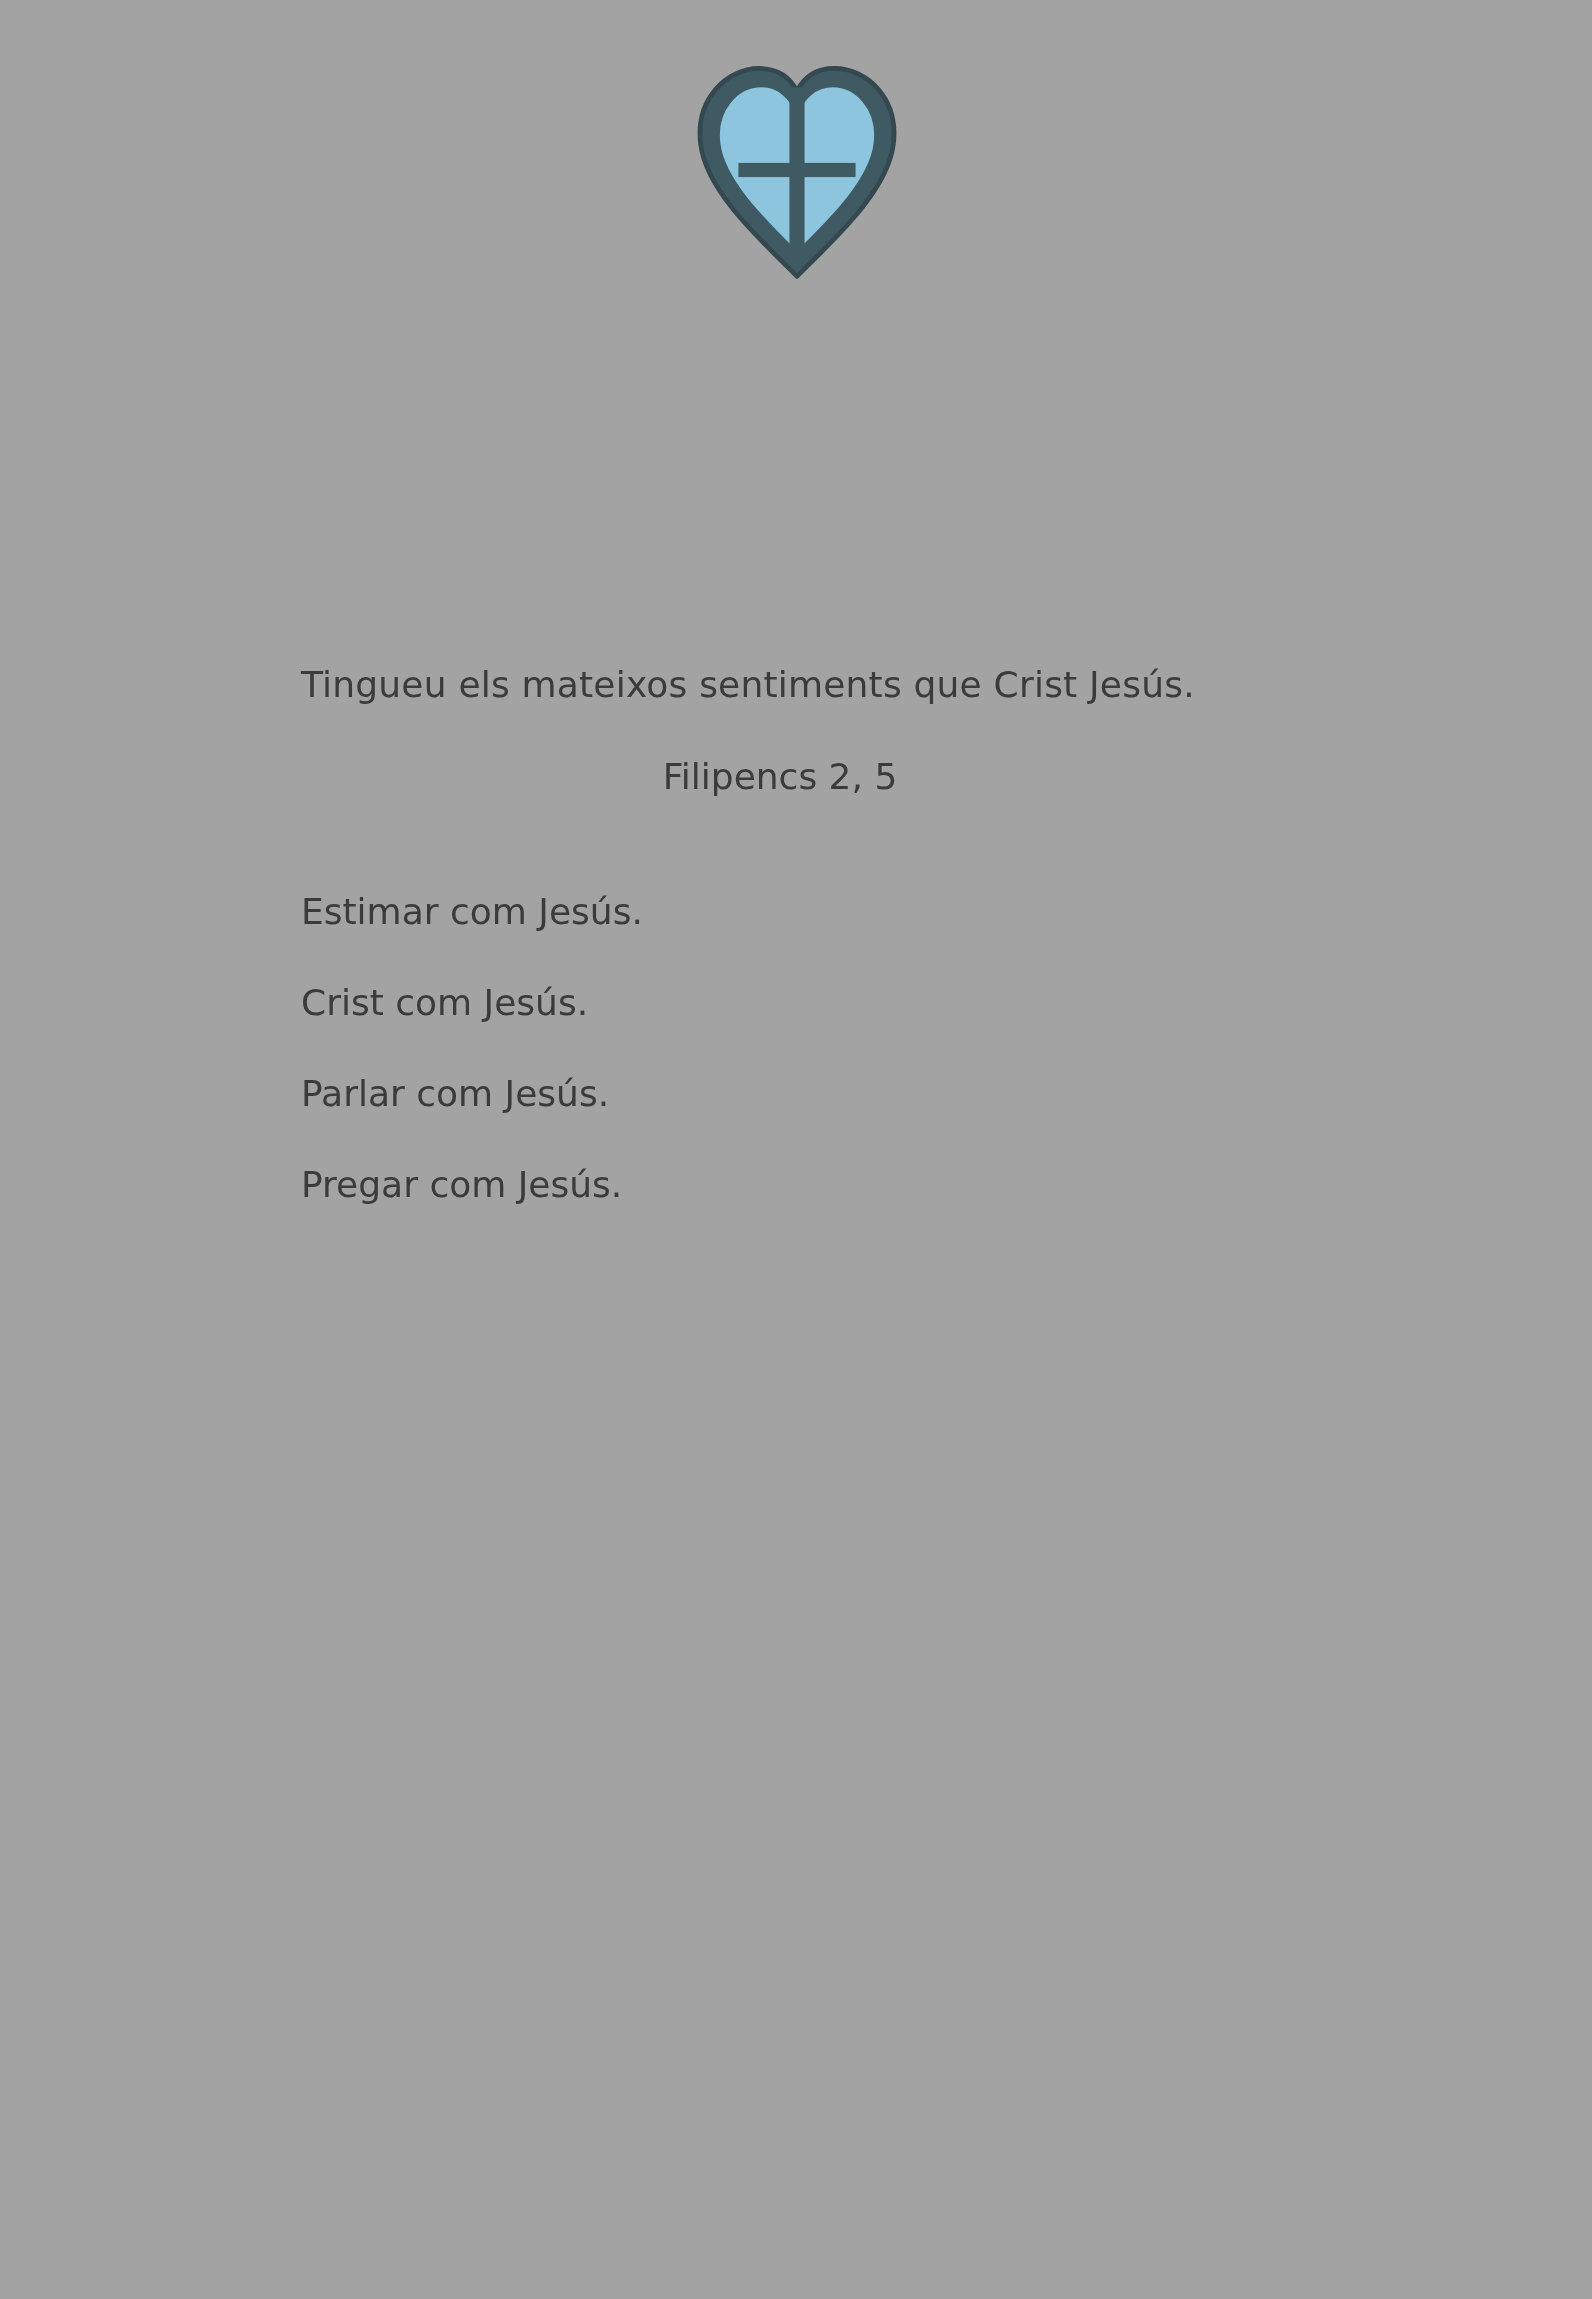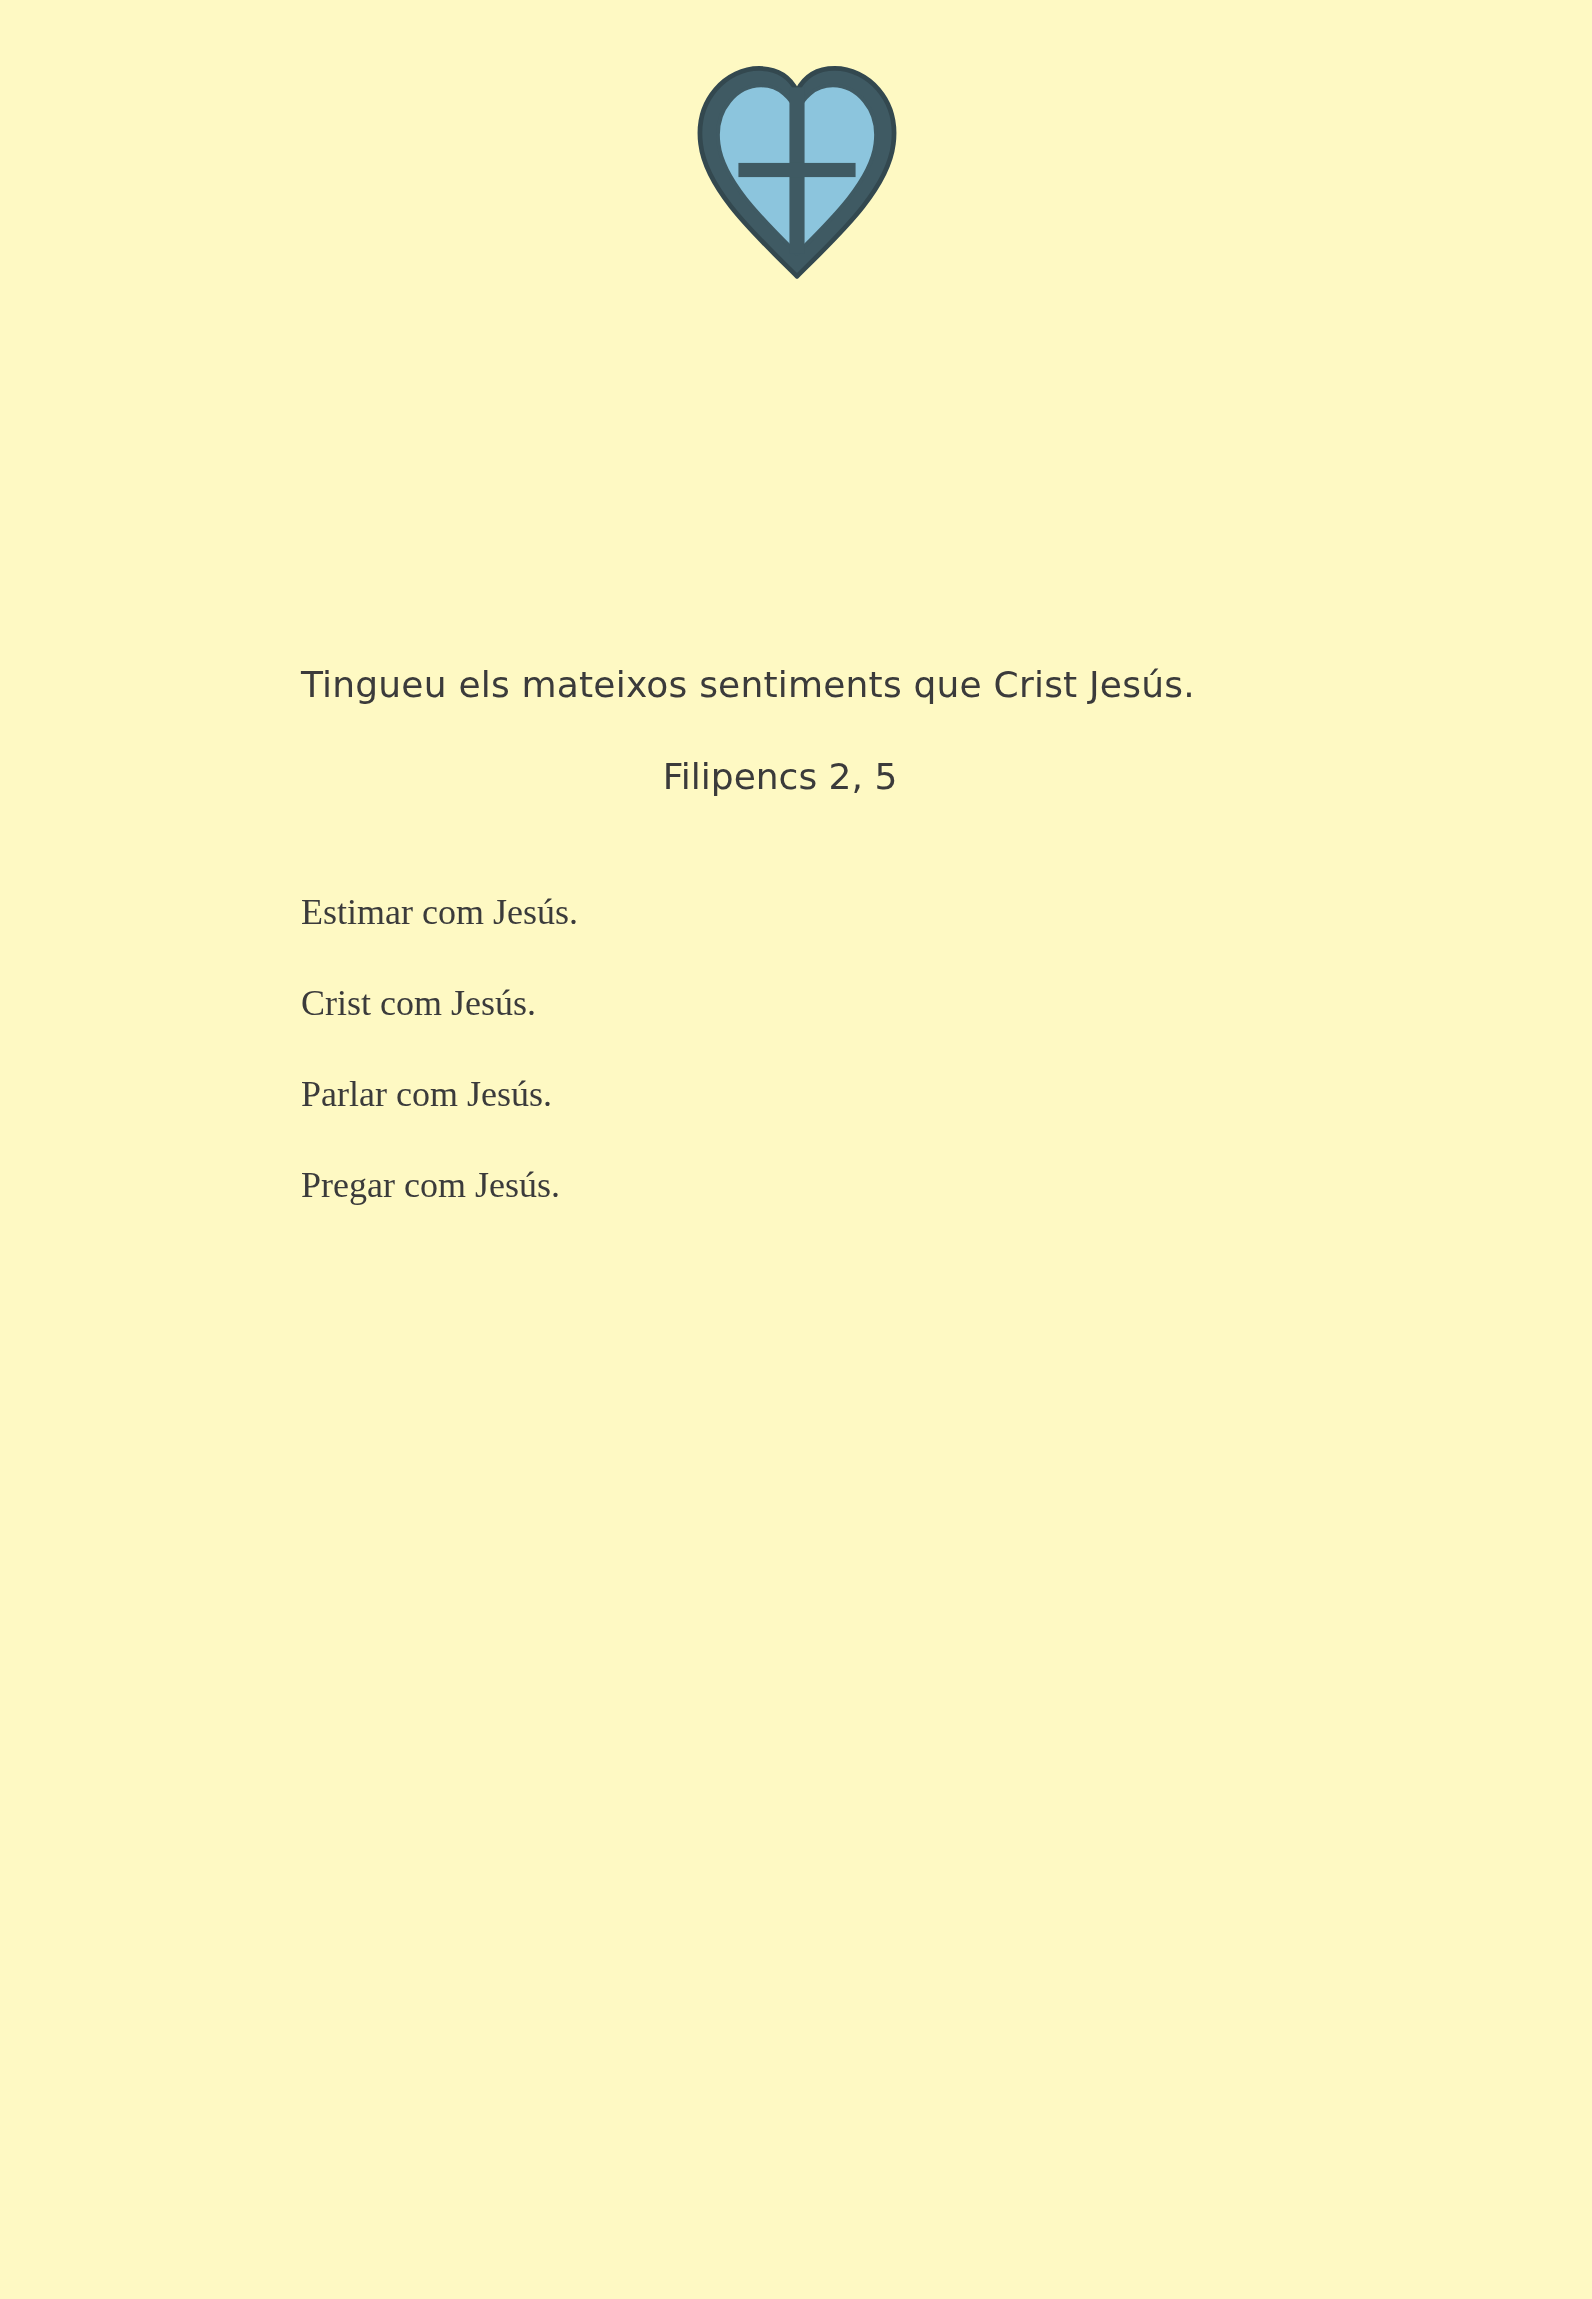--- a/index.html
+++ b/index.html
@@ -11,21 +11,21 @@
     width: 1593px;
     height: 2300px;
     position: relative;
     font-family: "DejaVu Sans", sans-serif;
     overflow: hidden;
   }
 
   .page {
     position: absolute;
     inset: 0;
-    background: #fef9c3;
+    background: #a3a3a3;
     padding-left: 28px;
   }
 
   
   .emblem {
     position: absolute;
     top: 59px;
     left: 50%;
     transform: translateX(-50%);
     width: 208px;
@@ -66,21 +66,20 @@
 
   .lines {
     margin-top: 93px;
   }
   .lines .line {
     font-size: 36px;
     line-height: 1.0;
     color: #3b3b3b;
     margin-bottom: 55px;
     white-space: nowrap;
-    font-family: Liberation Serif, serif;
   }
   .lines .line:last-child {
     margin-bottom: 0;
   }
 </style>
 </head>
 <body>
 
 <div class="page">
 

